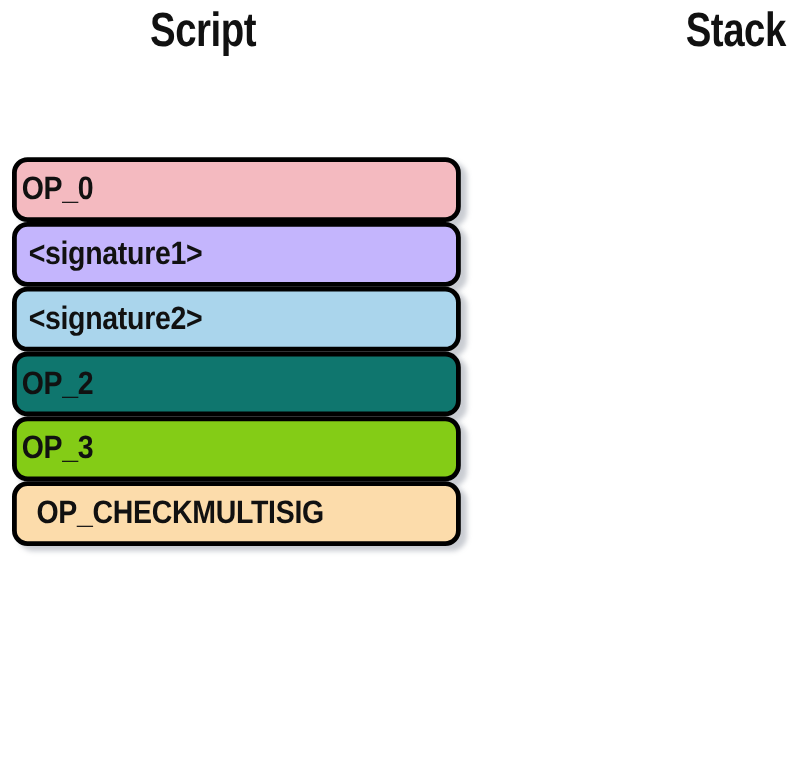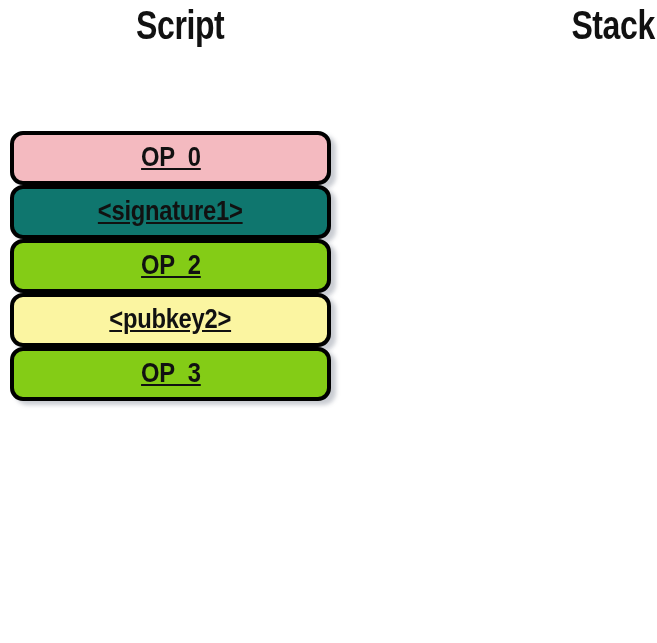--- a/index.html
+++ b/index.html
@@ -25,40 +25,38 @@
     font-weight: bold;
     line-height: 1.05;
     white-space: nowrap;
   }
   .col-header .condensed {
     display: inline-block;
     transform: scaleX(0.80);
     transform-origin: 50% 50%;
     letter-spacing: -0.5px;
   }
-  .header-script { left: 70px; }   
+  .header-script { left: 59px; }   
   .header-stack  { left: 503px; }  
 
   .script-stack {
     position: absolute;
     left: 10px;
     top: 131px;
     width: 321px;
   }
   .box {
     box-sizing: border-box;
-    width: 321px;
+    width: 374px;
     height: 54px;
     border: 4px solid #000000;
     border-radius: 13px;
     display: flex;
     align-items: center;
-    justify-content: center;
     box-shadow: 5px 4px 4px rgba(100, 110, 125, 0.35);
-    text-decoration: underline;
   }
   .box-label {
     display: inline-block;
     font-size: 27px;
     font-weight: bold;
     line-height: 1;
     white-space: nowrap;
     transform: scaleX(0.88);
     transform-origin: 50% 50%;
     letter-spacing: -0.3px;
@@ -77,35 +75,38 @@
   <div class="col-header header-stack">
     <span class="condensed">Stack</span>
   </div>
 
   <div class="script-stack">
 
     <div class="box" style="background-color: rgb(244, 186, 192);">
       <span class="box-label">OP_0</span>
     </div>
 
-    <div class="box" style="background-color: #0f766e;">
+    <div class="box" style="background-color: #c4b5fd;">
       <span class="box-label">&lt;signature1&gt;</span>
     </div>
 
+    <div class="box" style="background-color: rgb(170, 213, 236);">
+      <span class="box-label">&lt;signature2&gt;</span>
+    </div>
 
-    <div class="box" style="background-color: #84cc16;">
+    <div class="box" style="background-color: #0f766e;">
       <span class="box-label">OP_2</span>
     </div>
 
 
-    <div class="box" style="background-color: rgb(251, 245, 161);">
-      <span class="box-label">&lt;pubkey2&gt;</span>
-    </div>
 
 
     <div class="box" style="background-color: #84cc16;">
       <span class="box-label">OP_3</span>
     </div>
 
+    <div class="box" style="background-color: rgb(252, 220, 171);">
+      <span class="box-label">OP_CHECKMULTISIG</span>
+    </div>
 
   </div>
 
 </div>
 
 </body></html>

